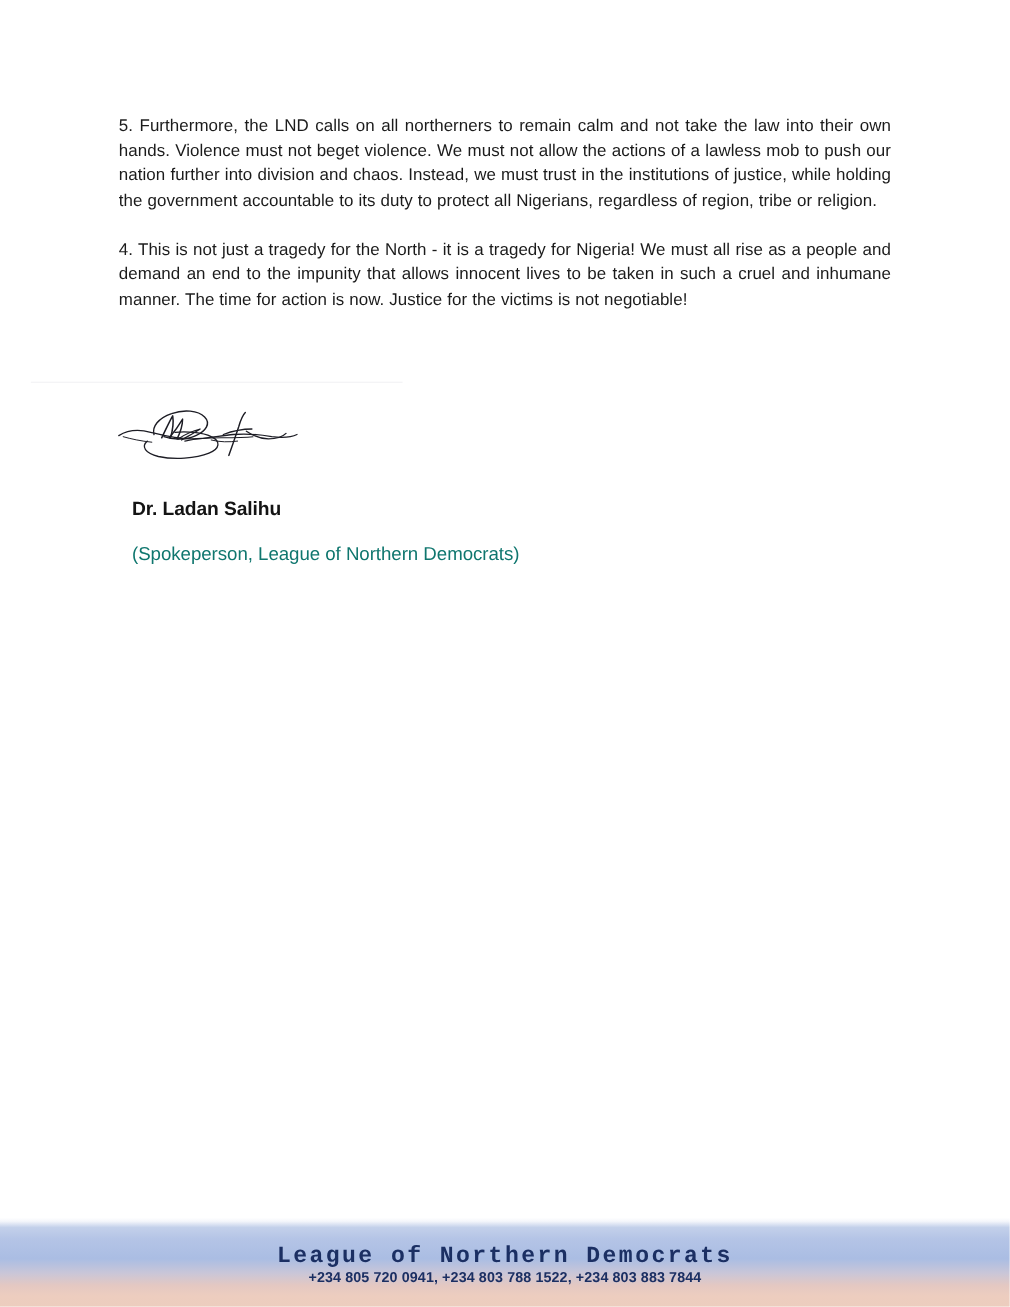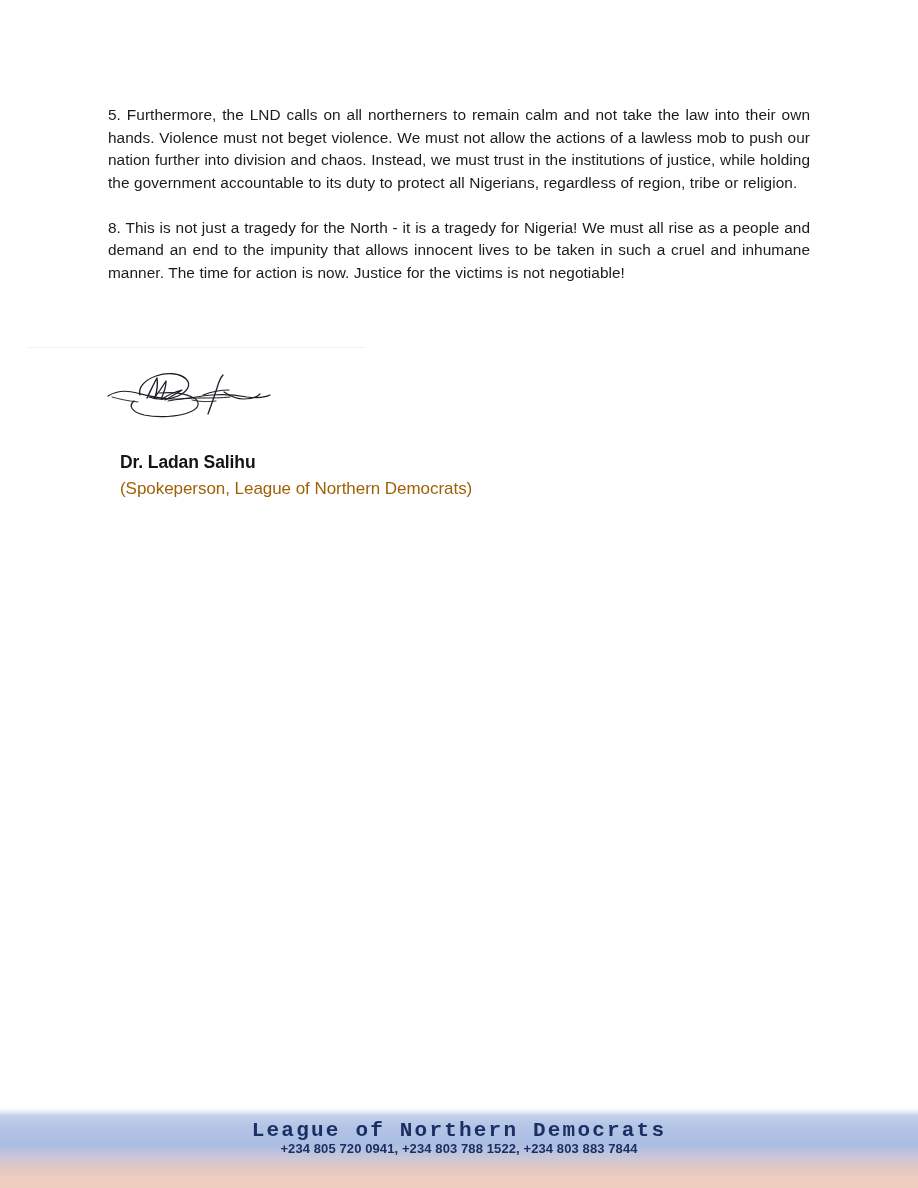--- a/index.html
+++ b/index.html
@@ -72,23 +72,23 @@
   .sig-name {
     font-size: 17.5px;
     font-weight: 700;
     line-height: 24px;
     color: #141414;
     letter-spacing: -0.1px;
   }
   .sig-role {
     font-size: 17px;
     line-height: 24px;
-    color: #a16207;
+    color: #0f766e;
     letter-spacing: -0.05px;
-    margin-top: 3px;
+    margin-top: 18px;
   }
 
   
   .footer {
     position: absolute;
     left: 0;
     bottom: 0;
     width: 918px;
     height: 81px;
     background: linear-gradient(to bottom,
@@ -103,21 +103,21 @@
         #eccdbe 100%);
   }
   .footer-inner {
     position: absolute;
     left: 0;
     top: 0;
     width: 918px;
     text-align: center;
   }
   .footer-title {
-    margin-top: 12px;
+    margin-top: 24px;
     font-family: "Liberation Mono", "DejaVu Sans Mono", monospace;
     font-weight: 700;
     font-size: 21px;
     letter-spacing: 2.2px;
     color: #1b2f63;
     line-height: 24px;
     white-space: nowrap;
   }
   .footer-address {
     margin-top: 3px;
@@ -138,21 +138,21 @@
     white-space: nowrap;
   }
 </style>
 </head>
 <body>
 
 <div class="page">
 
   <div class="content">
     <p class="para">5. Furthermore, the LND calls on all northerners to remain calm and not take the law into their own hands. Violence must not beget violence. We must not allow the actions of a lawless mob to push our nation further into division and chaos. Instead, we must trust in the institutions of justice, while holding the government accountable to its duty to protect all Nigerians, regardless of region, tribe or religion.</p>
-    <p class="para">8. This is not just a tragedy for the North - it is a tragedy for Nigeria! We must all rise as a people and demand an end to the impunity that allows innocent lives to be taken in such a cruel and inhumane manner. The time for action is now. Justice for the victims is not negotiable!</p>
+    <p class="para">4. This is not just a tragedy for the North - it is a tragedy for Nigeria! We must all rise as a people and demand an end to the impunity that allows innocent lives to be taken in such a cruel and inhumane manner. The time for action is now. Justice for the victims is not negotiable!</p>
   </div>
 
   <div class="divider"></div>
 
   <div class="sig-wrap">
     <svg width="170" height="52" viewBox="0 0 170 52" xmlns="http://www.w3.org/2000/svg">
       <g fill="none" stroke="#1d1d25" stroke-linecap="round" stroke-linejoin="round">
         <path d="M4 28 C12 23,22 22,33 25 C45 28,56 31,70 31 C84 31,96 28,108 27 C120 26,132 27,143 29 C152 30,160 30,166 27" stroke-width="1.2"></path>
         <path d="M30 33 C24 38,28 44,40 47 C54 50,74 49,86 44 C96 40,97 33,88 29 C80 25,66 24,55 25" stroke-width="1.2"></path>
         <path d="M36 27 C34 20,40 12,52 8 C63 4,76 5,82 11 C88 17,83 24,74 28 C65 32,53 32,45 29" stroke-width="1.3"></path>

